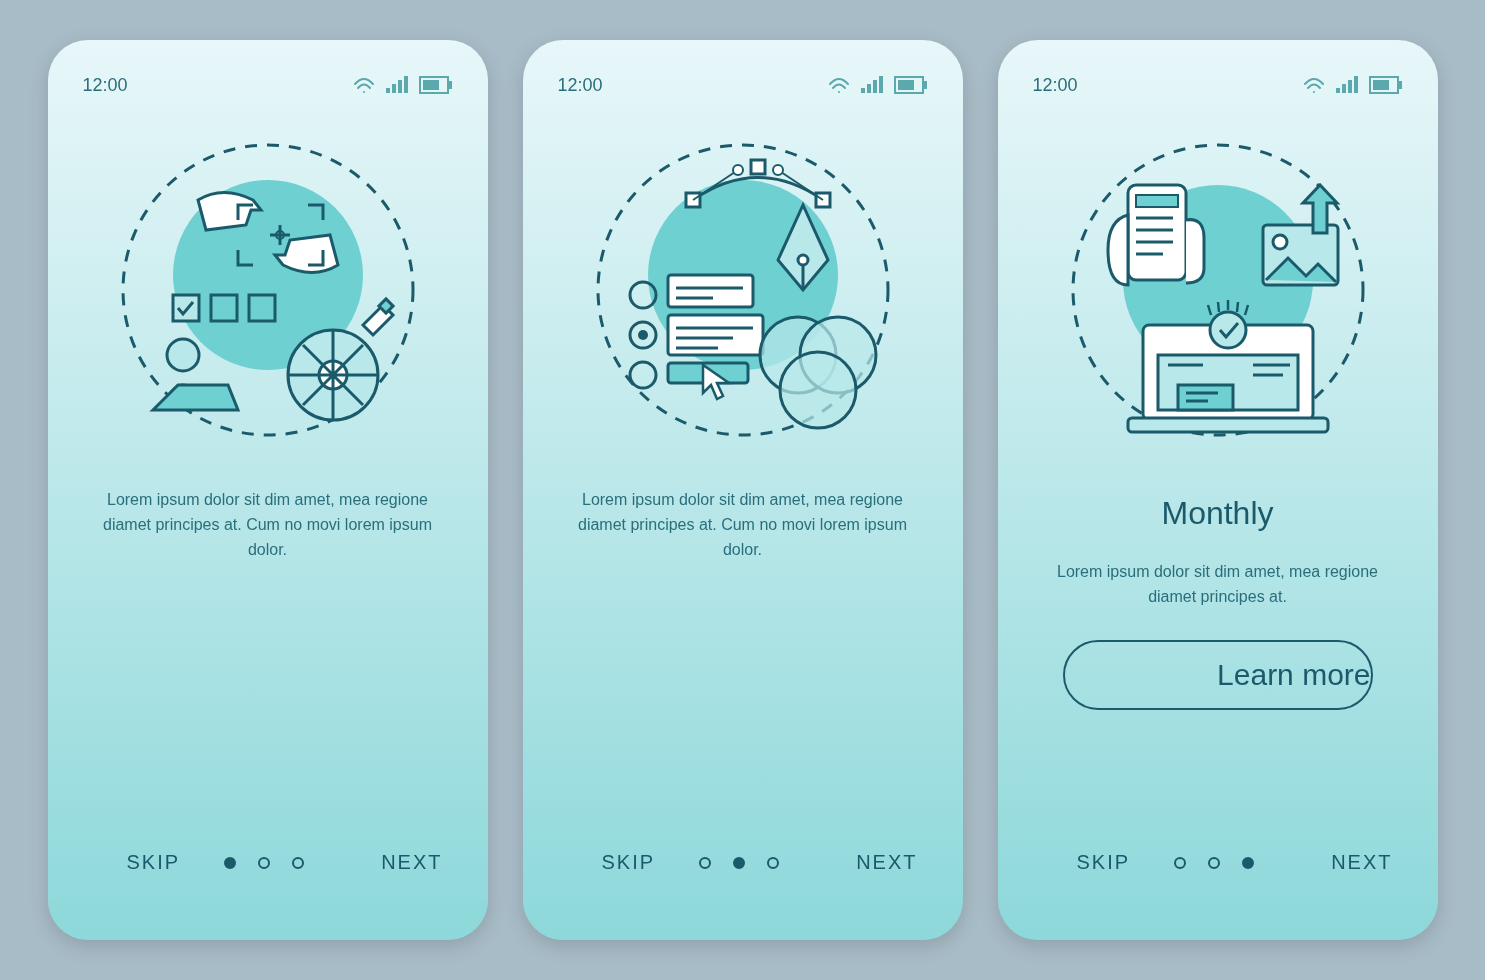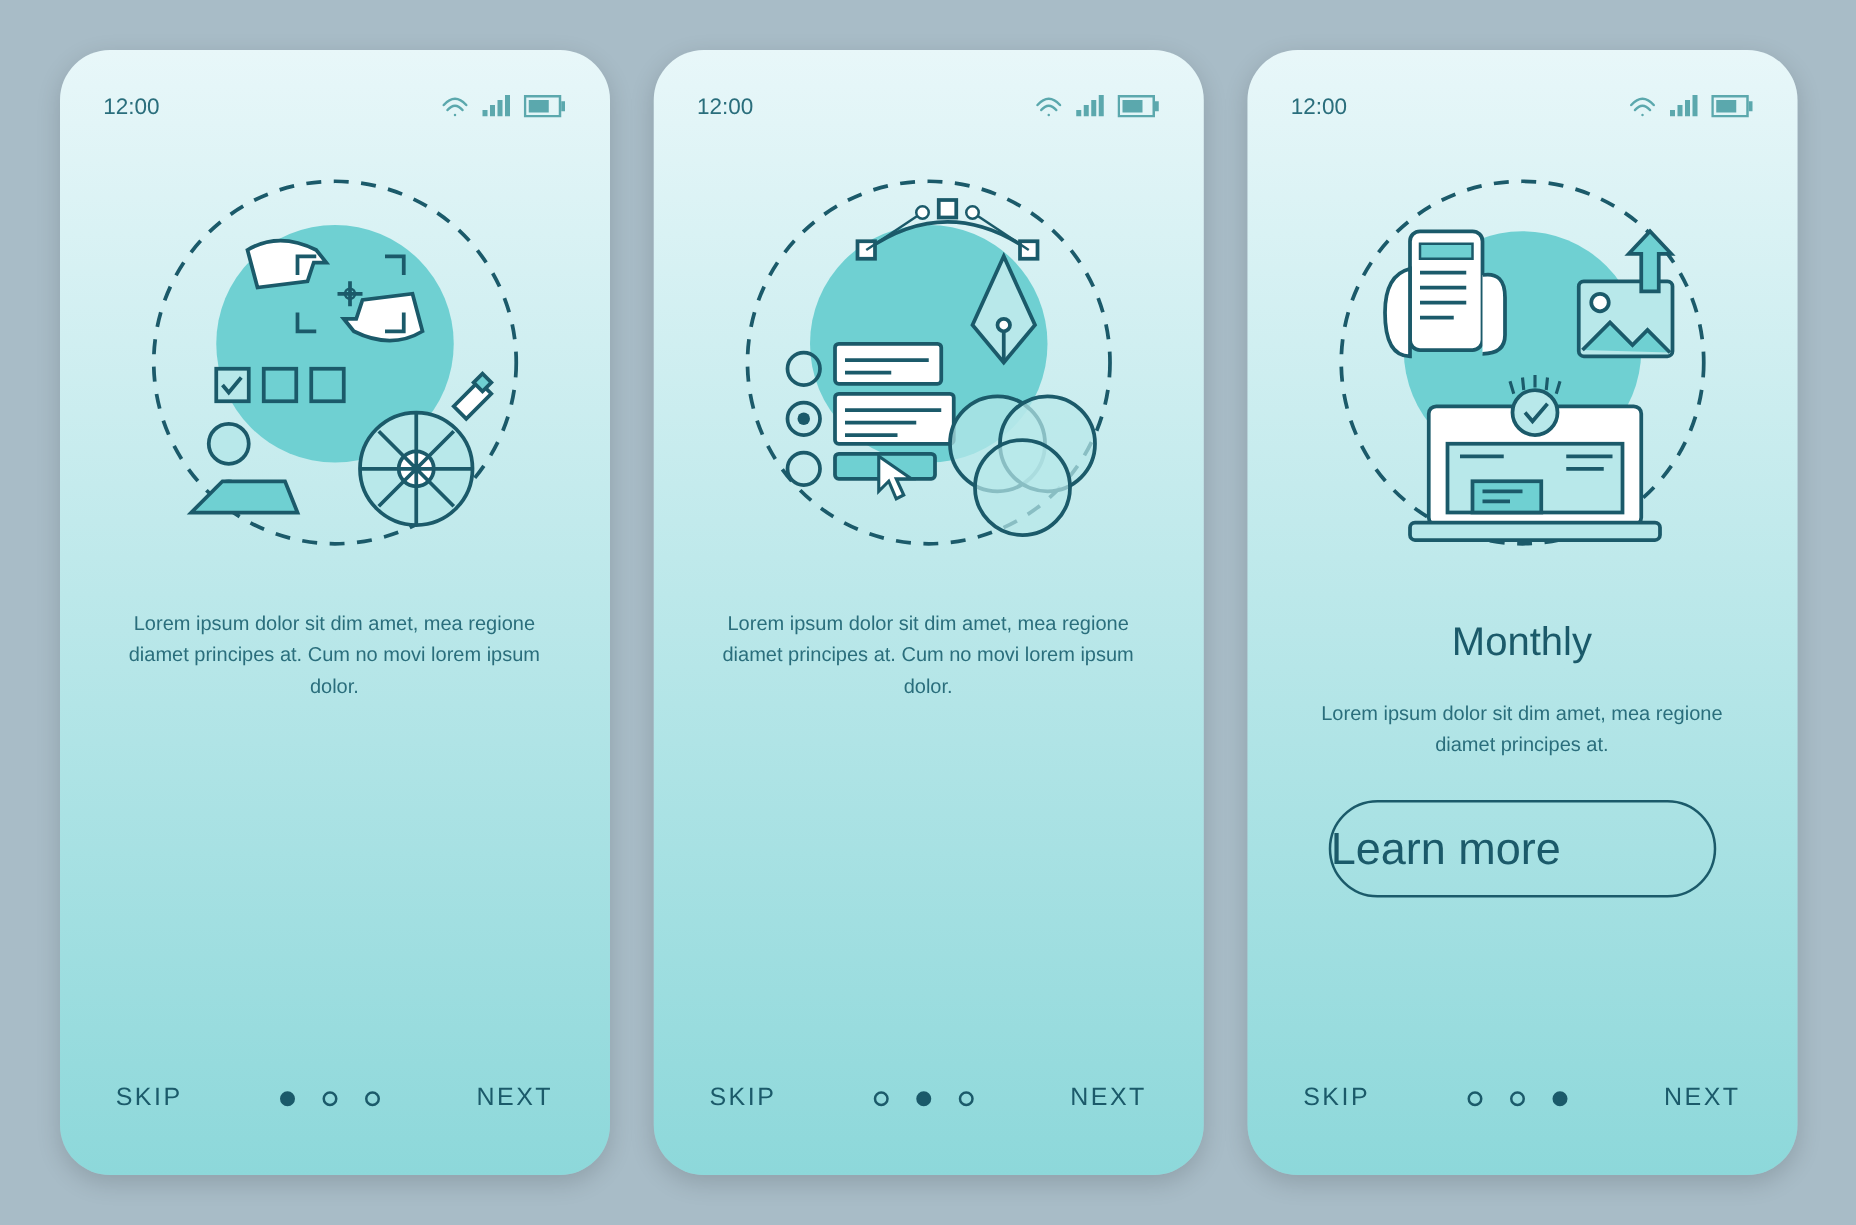--- a/index.html
+++ b/index.html
@@ -12,21 +12,21 @@
     align-items: center;
     gap: 35px;
     font-family: Arial, Helvetica, sans-serif;
   }
   .phone {
     width: 440px;
     height: 900px;
     background: linear-gradient(180deg, #e8f7f9 0%, #8dd8da 100%);
     border-radius: 40px;
     box-shadow: 0 6px 20px rgba(0,0,0,0.15);
-    padding: 30px 35px 40px;
+    padding: 30px 35px 56px;
     display: flex;
     flex-direction: column;
     position: relative;
   }
   .status-bar {
     display: flex;
     justify-content: space-between;
     align-items: center;
     color: #2a6e7c;
     font-size: 18px;
@@ -53,41 +53,41 @@
     font-size: 16px;
     line-height: 1.55;
     text-align: center;
     margin-top: 28px;
     padding: 0 10px;
   }
   .cta {
     border: 2.5px solid #1b5a6a;
     color: #1b5a6a;
     background: transparent;
-    font-size: 36px;
+    font-size: 30px;
     border-radius: 40px;
     padding: 16px 0;
     margin: 30px 30px 0;
-    text-align: left;
+    text-align: right;
     cursor: pointer;
   }
   .footer {
     margin-top: auto;
     display: flex;
     justify-content: space-between;
     align-items: center;
     padding: 0 10px 10px;
     color: #1b5a6a;
     font-size: 20px;
     letter-spacing: 2px;
   }
   .dots { display: flex; gap: 22px; align-items: center; }
   .dot { width: 12px; height: 12px; border-radius: 50%; border: 2.5px solid #1b5a6a; }
   .dot.active { background: #1b5a6a; }
-  .nav-btn { cursor: pointer; font-weight: 500; }
+  .nav-btn { cursor: pointer; font-weight: 500; margin-left: 34px; }
 </style>
 </head>
 <body>
 
 <div class="phone">
   <div class="status-bar">
     <span>12:00</span>
     <div class="status-icons">
       <svg width="22" height="18">
           <path d="M2 8 Q11 -2 20 8 M5 12 Q11 5 17 12 M11 16 L11 16" stroke="#5ba8ad" stroke-width="2" fill="none" stroke-linecap="round"></path>

